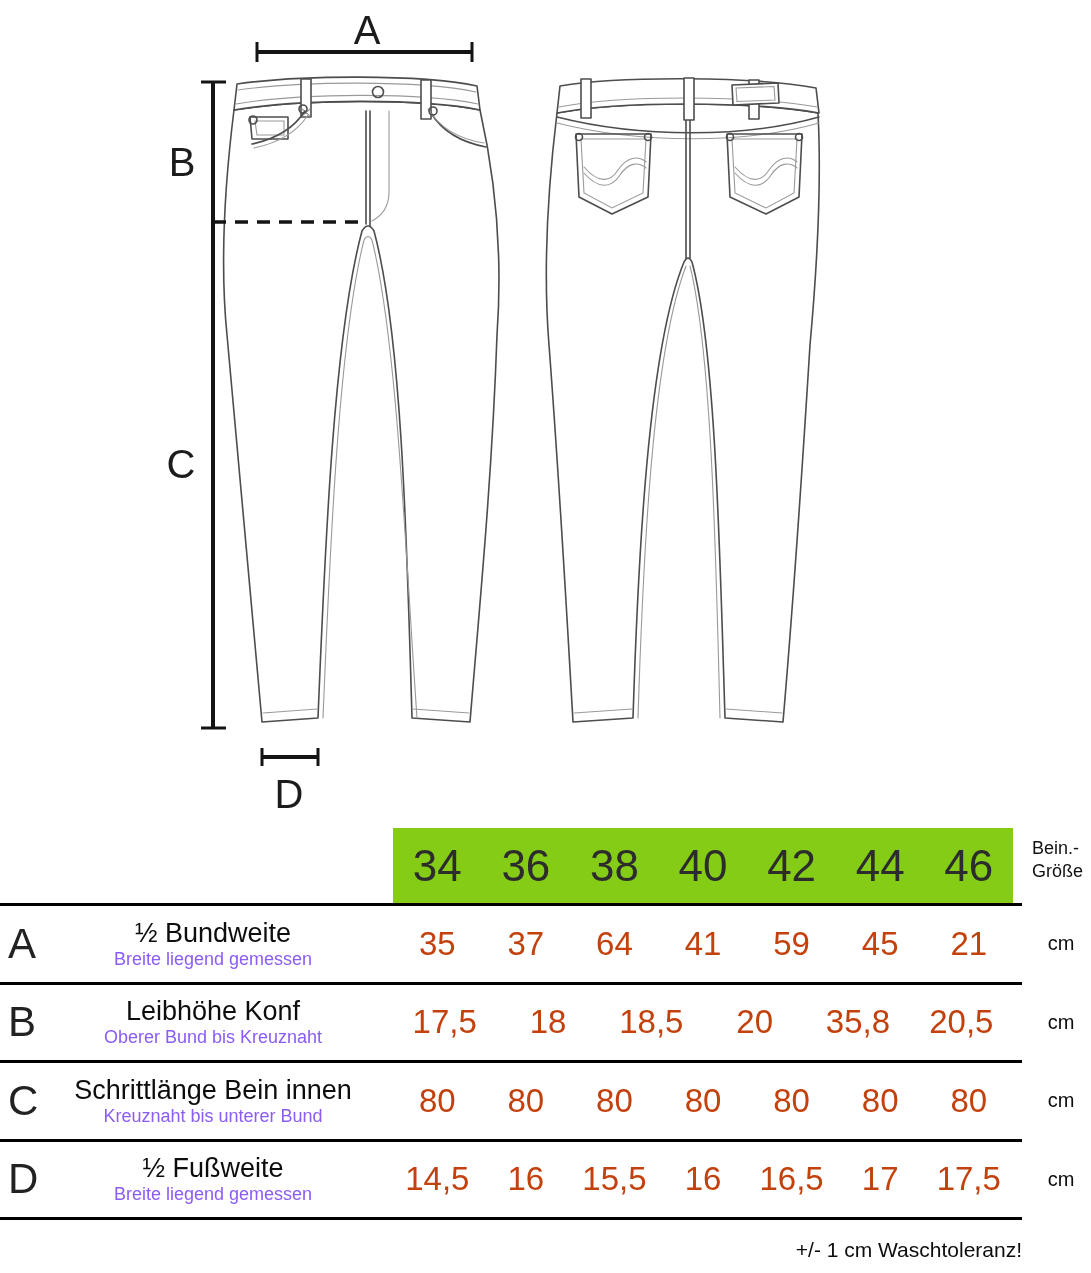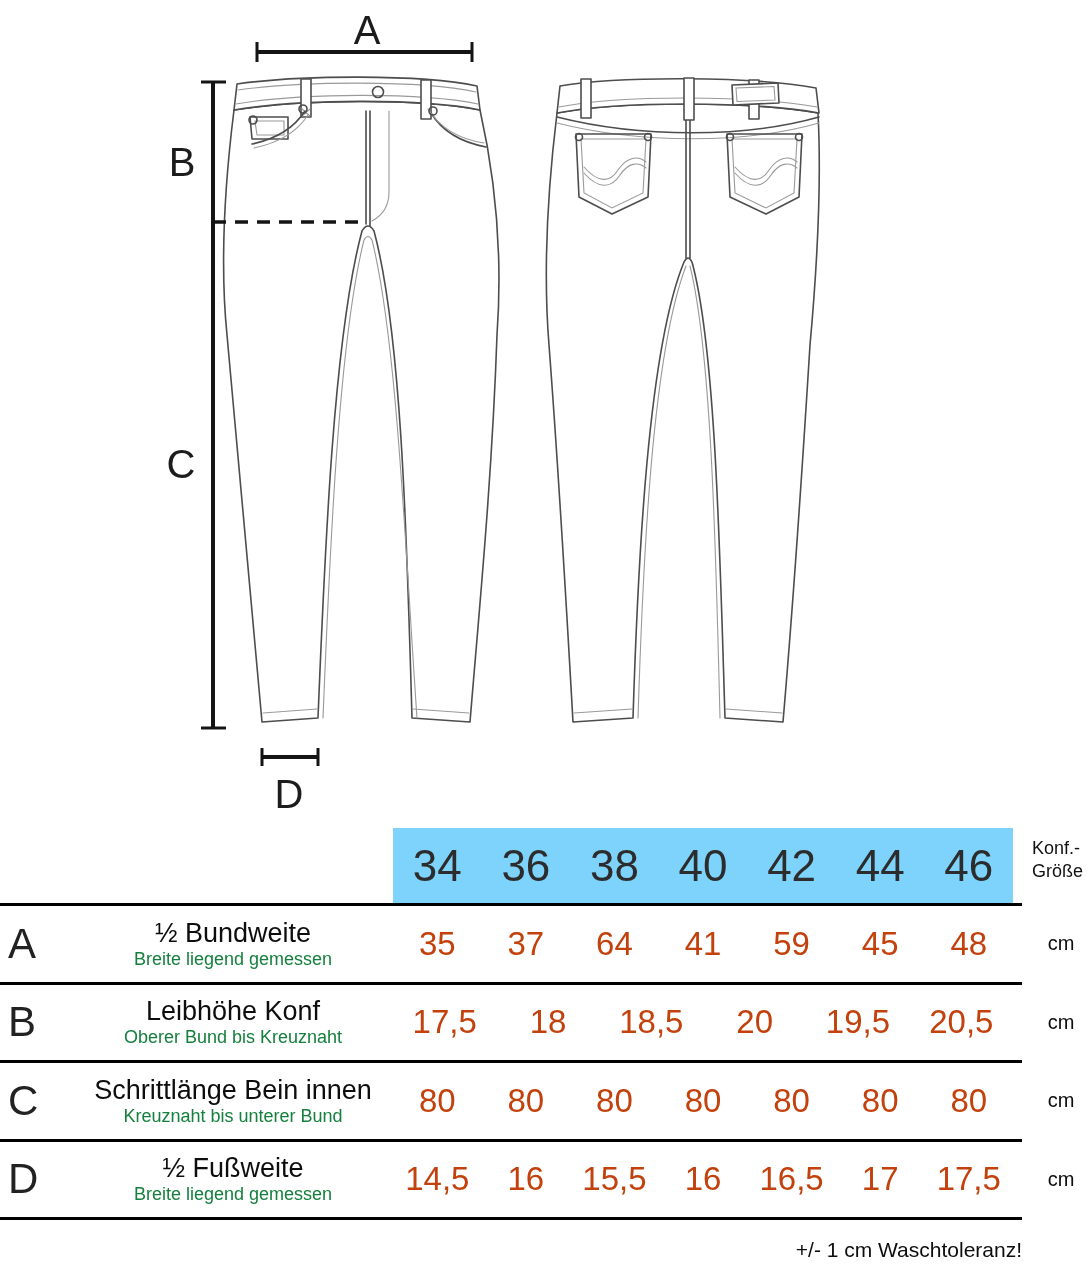--- a/index.html
+++ b/index.html
@@ -5,34 +5,34 @@
   html,body{margin:0;padding:0;background:#fff;}
   .page{position:relative;width:1091px;height:1273px;background:#fff;overflow:hidden;
         font-family:"Liberation Sans",sans-serif;color:#111;}
   svg{position:absolute;left:0;top:0;}
   svg .outline{fill:none;stroke:#4d4d4d;stroke-width:1.6;stroke-linejoin:round;stroke-linecap:round;}
   svg .fillwhite{fill:#fff;stroke:#4d4d4d;stroke-width:1.6;stroke-linejoin:round;}
   svg .stitch{fill:none;stroke:#9a9a9a;stroke-width:1.1;stroke-linecap:round;}
   svg .measure{fill:none;stroke:#141414;}
   svg .marker{font-size:40px;font-weight:300;fill:#1c1c1c;}
   
-  .size-header{position:absolute;left:393px;top:828px;width:620px;height:75px;background:#7dd3fc;display:flex;}
+  .size-header{position:absolute;left:393px;top:828px;width:620px;height:75px;background:#84cc16;display:flex;}
   .size-header .cell{flex:1;display:flex;align-items:center;justify-content:center;
         font-size:44px;font-weight:300;color:#2c2c2c;}
   .konf{position:absolute;left:1032px;top:837px;font-size:18px;line-height:23px;color:#111;}
   
   .table{position:absolute;left:0;top:903px;width:1091px;}
   .trow{position:relative;width:1022px;height:78.5px;border-top:3px solid #000;box-sizing:border-box;}
   .bottom-line{width:1022px;height:0;border-top:3px solid #000;}
   .letter{position:absolute;left:8px;top:0;height:100%;display:flex;align-items:center;
         font-size:42px;font-weight:300;color:#222;}
-  .desc{position:absolute;left:59px;width:348px;height:100%;display:flex;flex-direction:column;
+  .desc{position:absolute;left:39px;width:348px;height:100%;display:flex;flex-direction:column;
         align-items:center;justify-content:center;text-align:center;}
   .title{font-size:27px;line-height:30px;color:#0d0d0d;}
-  .sub{font-size:18px;line-height:21px;margin-top:1px;color:#15803d;}
+  .sub{font-size:18px;line-height:21px;margin-top:1px;color:#8b5cf6;}
   .vals{position:absolute;left:393px;width:620px;height:100%;display:flex;}
   .vals span{flex:1;display:flex;align-items:center;justify-content:center;font-size:33px;color:#c2410c;}
   .unit{position:absolute;left:1022px;top:0;width:78px;height:100%;display:flex;
         align-items:center;justify-content:center;font-size:20px;color:#0d0d0d;}
   .footnote{position:absolute;top:1238px;right:69px;font-size:21px;color:#0d0d0d;}
 </style>
 </head>
 <body>
 
 <div class="page">
@@ -153,56 +153,56 @@
   <div class="size-header">
     <div class="cell">34</div>
     <div class="cell">36</div>
     <div class="cell">38</div>
     <div class="cell">40</div>
     <div class="cell">42</div>
     <div class="cell">44</div>
     <div class="cell">46</div>
   </div>
   <div class="konf">
-    <div>Konf.-</div>
+    <div>Bein.-</div>
     <div>Größe</div>
   </div>
 
   <div class="table">
 
     <div class="trow">
       <div class="letter">A</div>
       <div class="desc">
         <div class="title">½ Bundweite</div>
         <div class="sub">Breite liegend gemessen</div>
       </div>
       <div class="vals">
         <span>35</span>
         <span>37</span>
         <span>64</span>
         <span>41</span>
         <span>59</span>
         <span>45</span>
-        <span>48</span>
+        <span>21</span>
       </div>
       <div class="unit">cm</div>
     </div>
 
     <div class="trow">
       <div class="letter">B</div>
       <div class="desc">
         <div class="title">Leibhöhe Konf</div>
         <div class="sub">Oberer Bund bis Kreuznaht</div>
       </div>
       <div class="vals">
         <span>17,5</span>
         <span>18</span>
         <span>18,5</span>
         <span>20</span>
-        <span>19,5</span>
+        <span>35,8</span>
         <span>20,5</span>
       </div>
       <div class="unit">cm</div>
     </div>
 
     <div class="trow">
       <div class="letter">C</div>
       <div class="desc">
         <div class="title">Schrittlänge Bein innen</div>
         <div class="sub">Kreuznaht bis unterer Bund</div>

